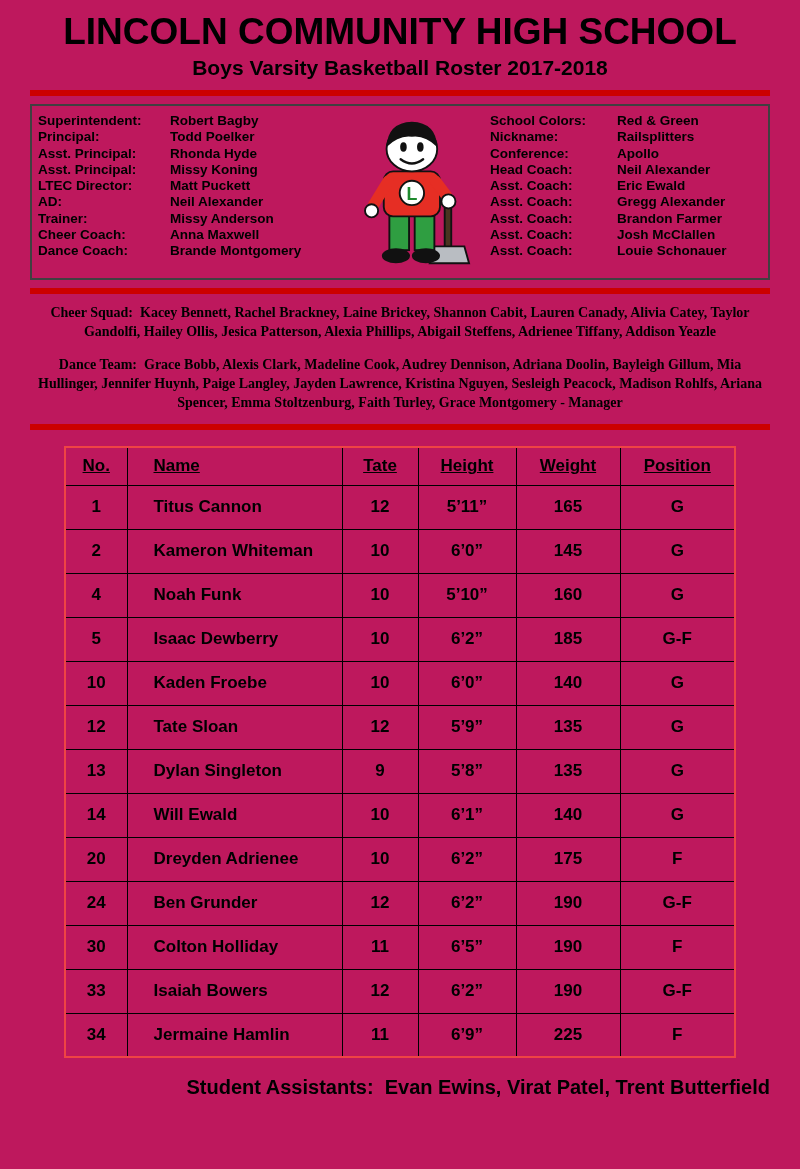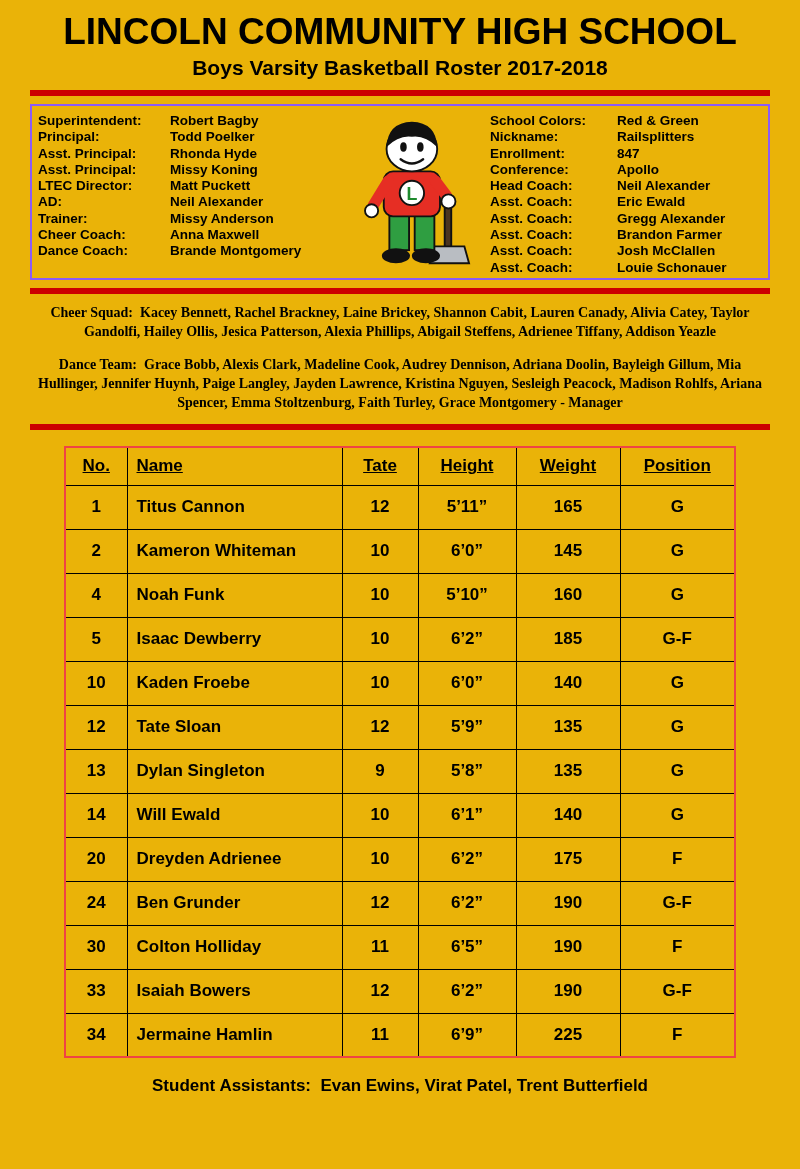--- a/index.html
+++ b/index.html
@@ -7,21 +7,21 @@
   body {
     font-family: "Liberation Sans", "DejaVu Sans", sans-serif;
     font-weight: bold;
     color: #000;
   }
   .page {
     width: 800px;
     height: 1169px;
     padding: 10px 30px 0;
     overflow: hidden;
-    background: #eab308;
+    background: #be185d;
   }
   .title {
     font-size: 37px;
     line-height: 43px;
     text-align: center;
     white-space: nowrap;
   }
   .subtitle {
     font-size: 21px;
     line-height: 24px;
@@ -29,21 +29,21 @@
     margin: 3px 0 10px;
   }
   .red-rule {
     height: 3px;
     border-top: 4px solid #cc0000;
     border-bottom: 2px solid #cc0000;
   }
   .rule-after-box { margin-top: 0; }
   .rule-after-dance { margin-top: 12px; }
   .info-box {
-    border: 2px solid #8b5cf6;
+    border: 2px solid #404040;
     display: flex;
     margin: 8px 0;
     padding: 7px 6px;
     height: 176px;
   }
   .info-col { display: flex; flex-direction: column; }
   .info-col.left  { width: 292px; }
   .info-col.right { width: 272px; }
   .info-row { display: flex; line-height: 16.3px; font-size: 13.5px; }
   .info-col.left  .info-label { width: 132px; flex: none; }
@@ -67,25 +67,25 @@
   }
   .roster-table th, .roster-table td {
     border: 1px solid #000;
     font-size: 17px;
     font-weight: bold;
     text-align: center;
     vertical-align: middle;
   }
   .roster-table th { height: 38px; }
   .roster-table td { height: 44px; }
-  .roster-table .name { text-align: left; padding-left: 9px; }
+  .roster-table .name { text-align: left; padding-left: 26px; }
   .roster-table th span { text-decoration: underline; }
   .footer {
-    font-size: 17px;
-    text-align: center;
+    font-size: 20px;
+    text-align: right;
     margin-top: 18px;
   }
 </style>
 </head>
 <body>
 
 <div class="page">
 
   <h1 class="title">LINCOLN COMMUNITY HIGH SCHOOL</h1>
   <h2 class="subtitle">Boys Varsity Basketball Roster 2017-2018</h2>
@@ -158,24 +158,20 @@
     <div class="info-col right">
       <div class="info-row">
           <span class="info-label">School Colors:</span>
           <span class="info-value">Red &amp; Green</span>
         </div>
       <div class="info-row">
           <span class="info-label">Nickname:</span>
           <span class="info-value">Railsplitters</span>
         </div>
       <div class="info-row">
-          <span class="info-label">Enrollment:</span>
-          <span class="info-value">847</span>
-        </div>
-      <div class="info-row">
           <span class="info-label">Conference:</span>
           <span class="info-value">Apollo</span>
         </div>
       <div class="info-row">
           <span class="info-label">Head Coach:</span>
           <span class="info-value">Neil Alexander</span>
         </div>
       <div class="info-row">
           <span class="info-label">Asst. Coach:</span>
           <span class="info-value">Eric Ewald</span>

